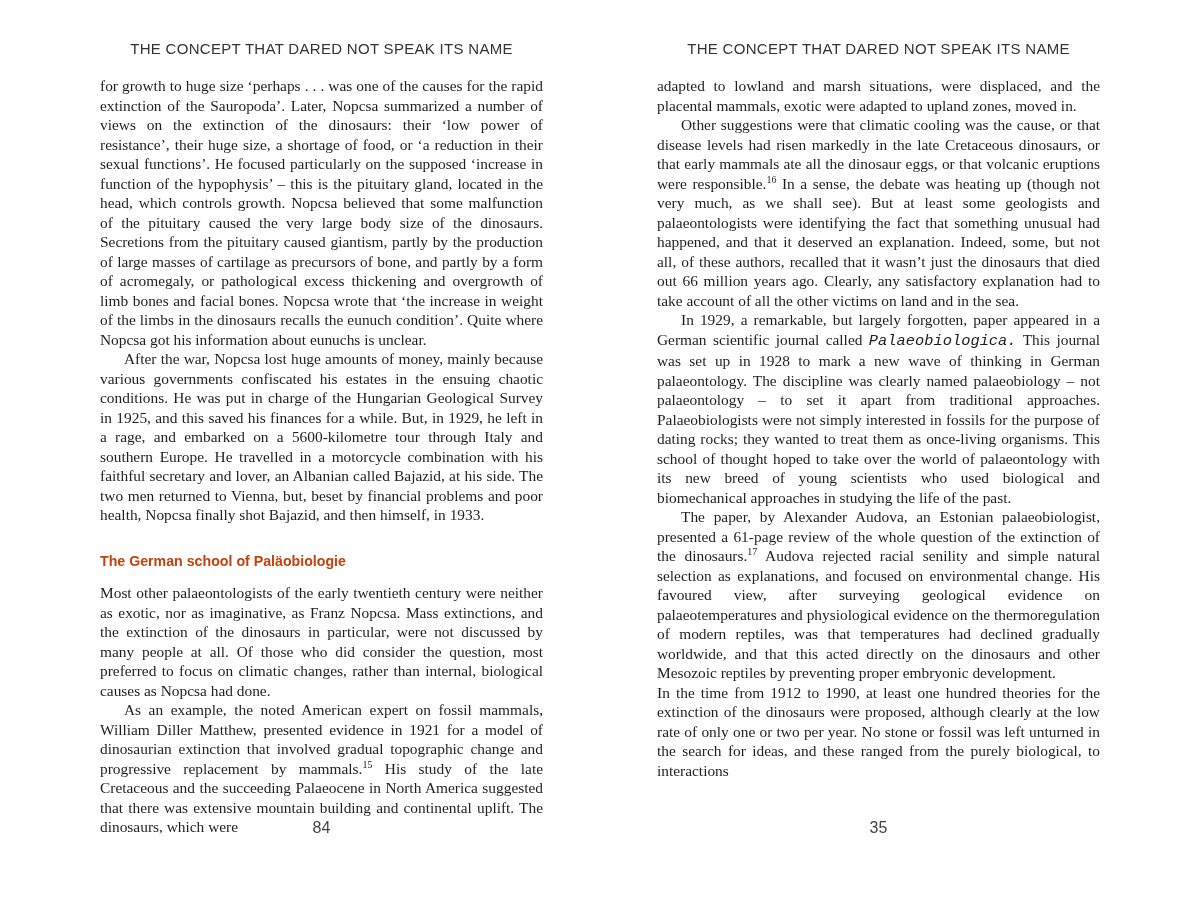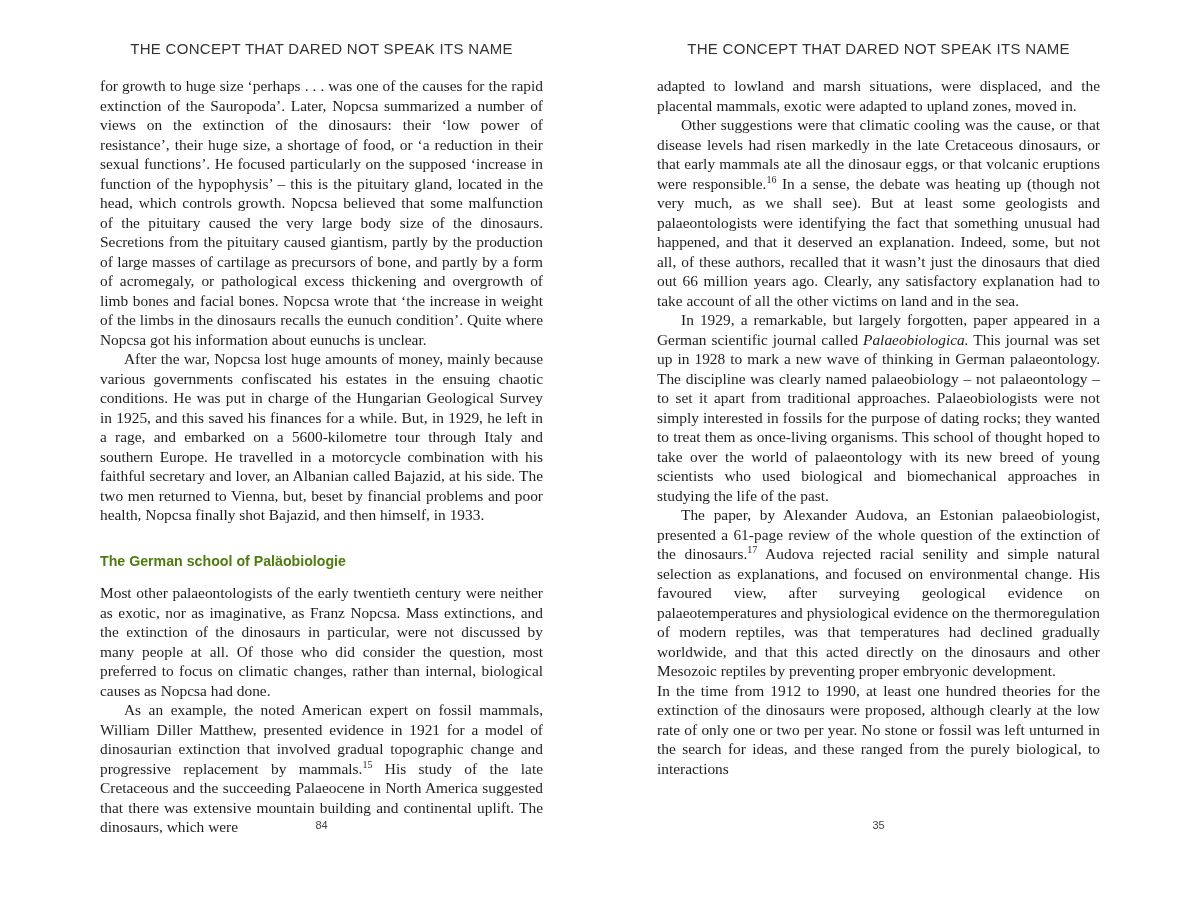--- a/index.html
+++ b/index.html
@@ -20,27 +20,27 @@
     position: absolute; top: 76px; left: 0; width: 100%;
     font-family: "Liberation Serif", serif;
     font-size: 15.4px; line-height: 19.5px; color: #1e1e1e;
   }
   .body-text p { margin: 0; text-align: justify; hyphens: manual; }
   .body-text p.indent { text-indent: 24px; }
   .body-text p.last { text-align-last: left; }
   .section-head {
     font-family: "Liberation Sans", sans-serif;
     font-weight: bold; font-size: 14.2px; text-align: left;
-    color: #4d7c0f; margin: 27px 0 12px 0 !important; line-height: 19.5px;
+    color: #c2410c; margin: 27px 0 12px 0 !important; line-height: 19.5px;
   }
   sup { font-size: 10px; vertical-align: 6px; line-height: 0; }
-  em { font-style: italic; }
+  em { font-style: italic; font-family: Liberation Mono, monospace; }
   .folio {
     position: absolute; top: 819px; left: 0; width: 100%; text-align: center;
-    font-family: "Liberation Sans", sans-serif; font-size: 11px; color: #444;
+    font-family: "Liberation Sans", sans-serif; font-size: 16px; color: #444;
   }
 </style>
 </head>
 <body>
 
 <div class="page left">
   <div class="running-head">THE CONCEPT THAT DARED NOT SPEAK ITS NAME</div>
   <div class="body-text">
     <p class="last">for growth to huge size ‘perhaps . . . was one of the causes for the rapid extinction of the Sauropoda’. Later, Nopcsa summarized a number of views on the extinction of the dinosaurs: their ‘low power of resistance’, their huge size, a shortage of food, or ‘a reduction in their sexual functions’. He focused particularly on the supposed ‘increase in function of the hypophysis’ – this is the pituitary gland, located in the head, which controls growth. Nopcsa believed that some malfunction of the pituitary caused the very large body size of the dinosaurs. Secretions from the pituitary caused giantism, partly by the production of large masses of cartilage as precursors of bone, and partly by a form of acromegaly, or pathological excess thickening and overgrowth of limb bones and facial bones. Nopcsa wrote that ‘the increase in weight of the limbs in the dinosaurs recalls the eunuch condition’. Quite where Nopcsa got his information about eunuchs is unclear.</p>
     <p class="indent last">After the war, Nopcsa lost huge amounts of money, mainly because various governments confiscated his estates in the ensuing chaotic conditions. He was put in charge of the Hungarian Geological Survey in 1925, and this saved his finances for a while. But, in 1929, he left in a rage, and embarked on a 5600-kilometre tour through Italy and southern Europe. He travelled in a motorcycle combination with his faithful secretary and lover, an Albanian called Bajazid, at his side. The two men returned to Vienna, but, beset by financial problems and poor health, Nopcsa finally shot Bajazid, and then himself, in 1933.</p>

